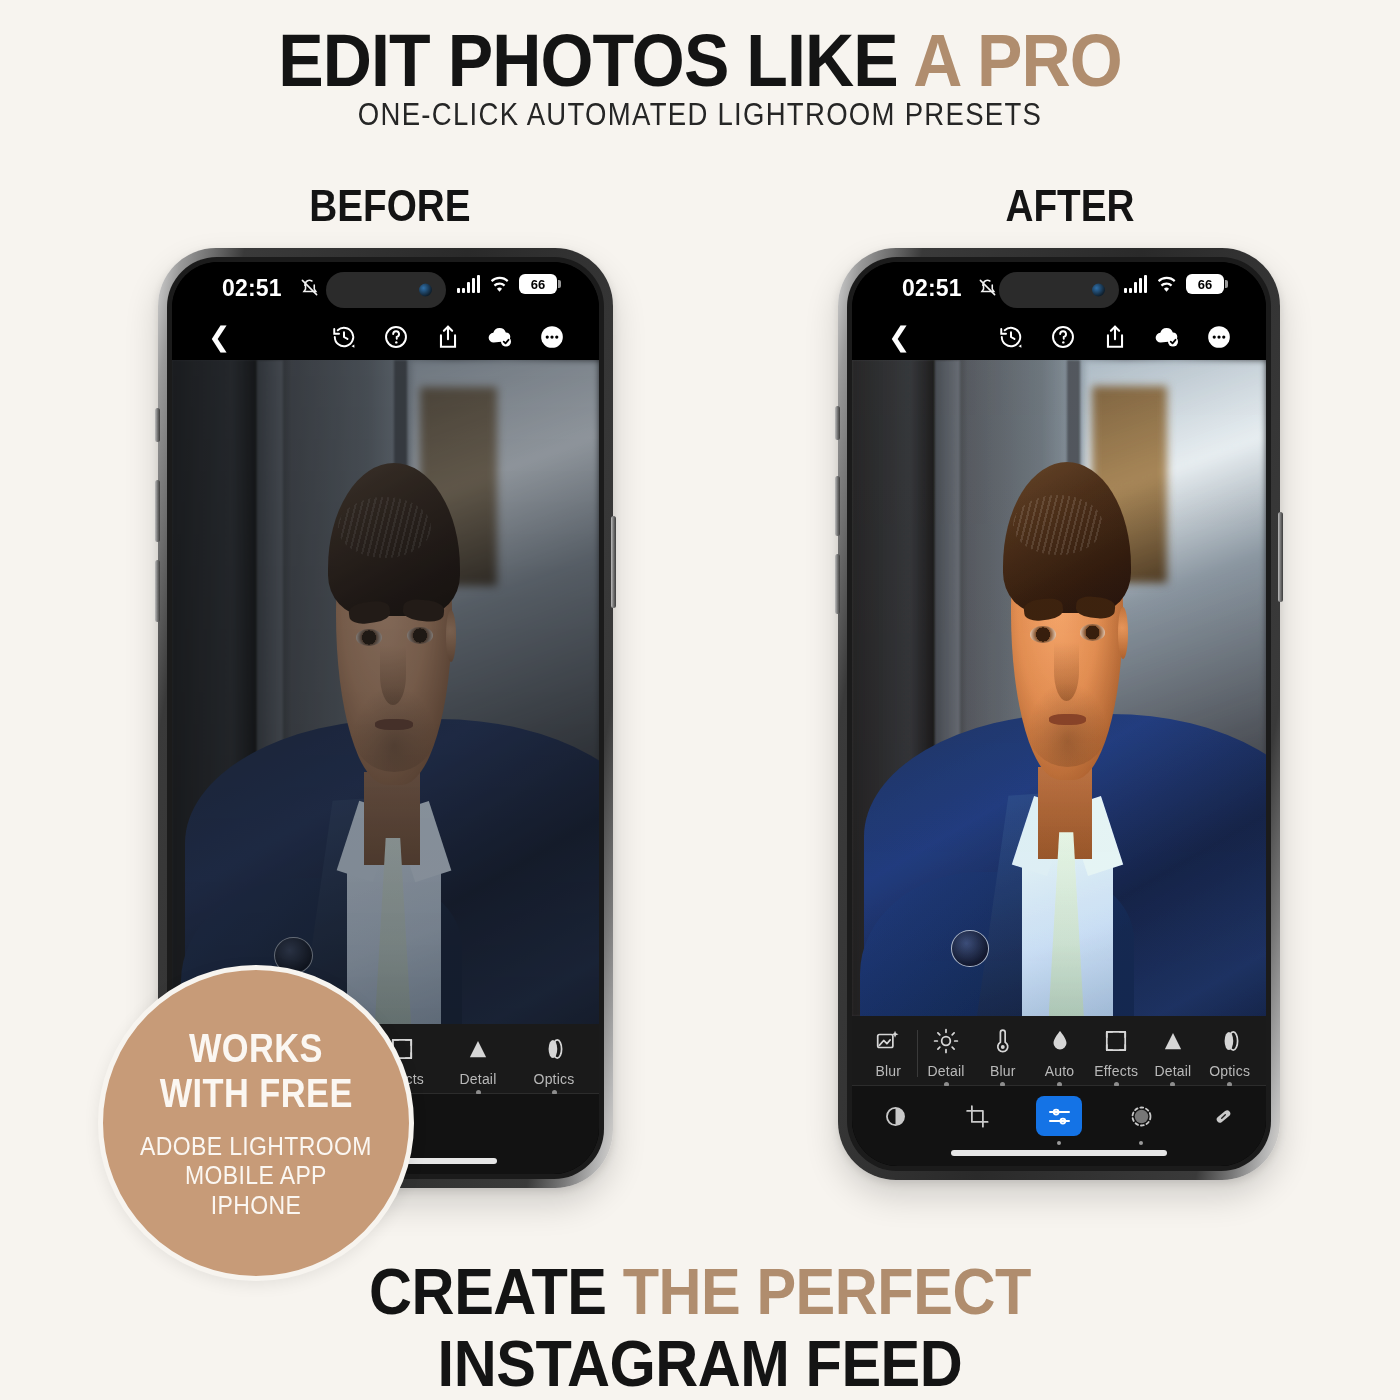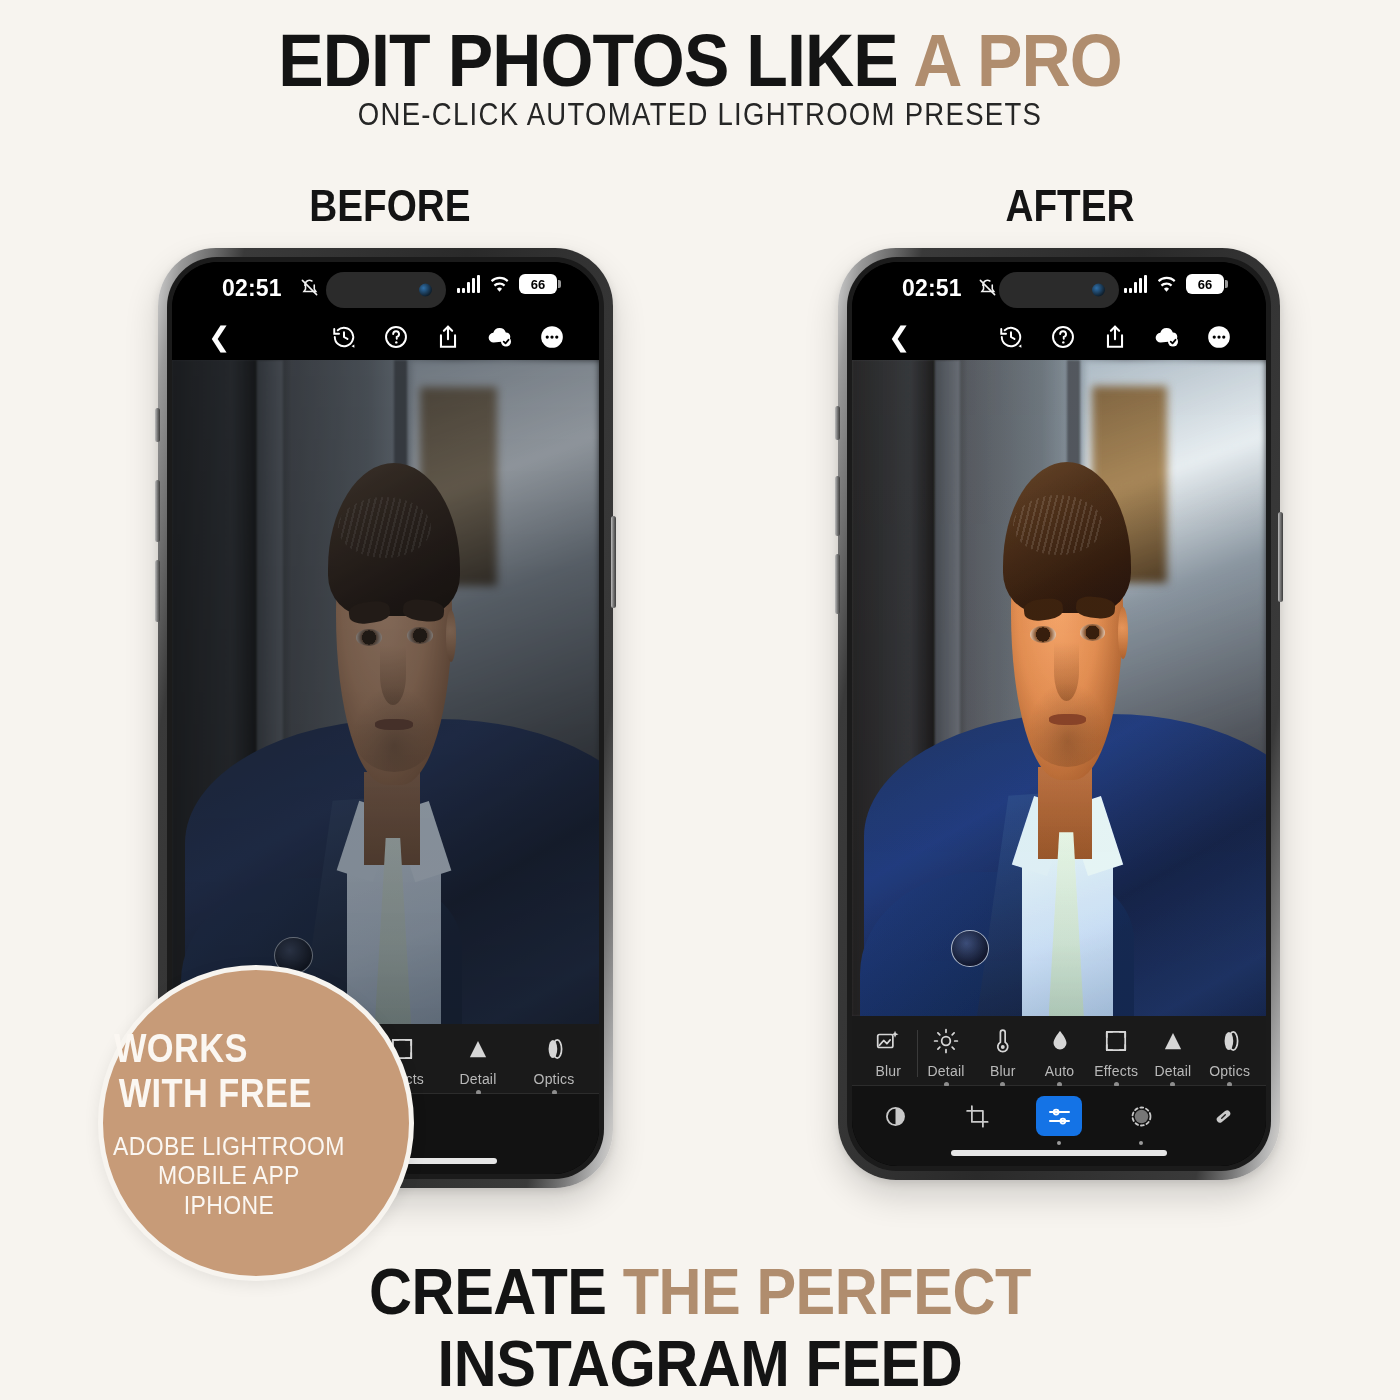--- a/index.html
+++ b/index.html
@@ -263,21 +263,21 @@
     background:#121212; height:26px; display:flex; align-items:center; justify-content:center;
   }
   .home-ind span { display:block; width:52%; height:6px; border-radius:3px; background:#e6e6e6; }
 
   
   .badge {
     position:absolute; left:98px; top:965px; width:316px; height:316px;
     border-radius:50%;
     background:#C79B78;
     border:5px solid #F7F4EF;
-    display:flex; flex-direction:column; align-items:flex-start; justify-content:center;
+    display:flex; flex-direction:column; align-items:center; justify-content:center;
     text-align:center;
     color:#FBF7F2;
     z-index:5;
     box-shadow:0 4px 16px rgba(0,0,0,.08);
   }
   .badge-l1, .badge-l2 {
     font-weight:700; font-size:40px; letter-spacing:.5px; line-height:1.12;
     transform:scaleX(.86);
   }
   .badge-sub {

